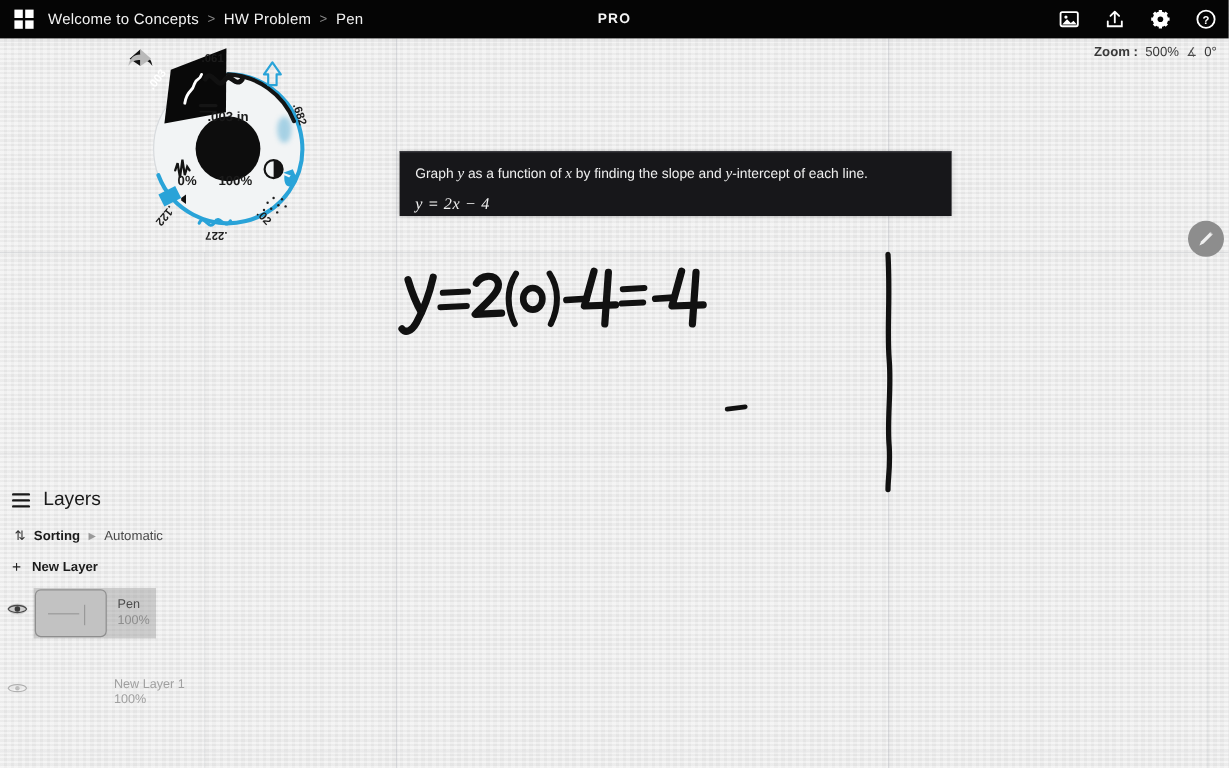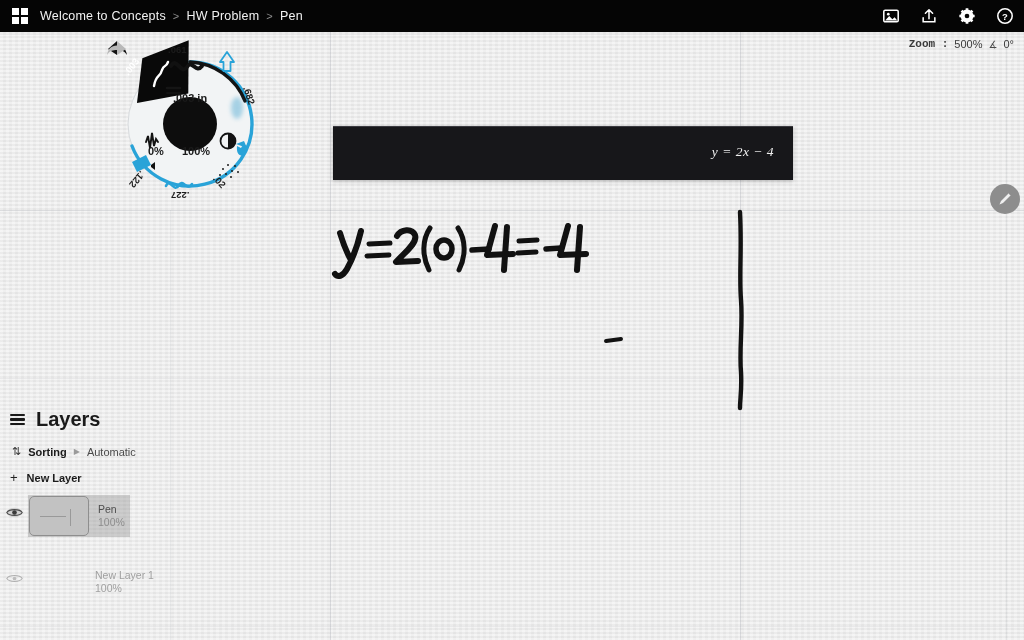--- a/index.html
+++ b/index.html
@@ -45,36 +45,36 @@
   .top-icons { position: absolute; right: 10px; top: 0; height: 32px; display: flex; align-items: center; gap: 20px; }
   .top-icons .ticon { width: 18px; height: 18px; display: block; cursor: pointer; }
 
   
   .zoom-readout {
     position: absolute; top: 38px; right: 10px;
     font-size: 11px; color: #3a3a3a;
     display: flex; align-items: center; gap: 6px;
     z-index: 20;
   }
-  .zoom-readout .lbl { font-weight: bold; font-family: Liberation Mono, monospace; }
+  .zoom-readout .lbl { font-weight: bold; }
   .zoom-readout .ang-ico { font-size: 10px; color: #4b4b4b; }
 
   
   .problem-card {
     position: absolute; left: 333px; top: 126px; width: 460px; height: 54px;
     background: #17171a; color: #efefef;
     border-top: 1px solid #3a3a40;
     padding: 9px 13px;
     z-index: 25;
     box-shadow: 0 1px 4px rgba(0,0,0,0.25);
   }
   .problem-text { font-size: 11.5px; line-height: 1.35; }
   .problem-text i { font-family: "Liberation Serif", serif; font-style: italic; font-size: 12.5px; }
   .problem-eq {
-    text-align: right; margin-top: 8px; margin-right: 6px;
+    text-align: left; margin-top: 8px; margin-right: 6px;
     font-family: "Liberation Serif", serif; font-style: italic; font-size: 13.5px; letter-spacing: .5px;
   }
 
   
   .wheel { position: absolute; left: 104px; top: 38px; width: 172px; height: 172px; z-index: 30; }
   .wheel svg { position: absolute; inset: 0; overflow: visible; }
 
   .wheel-center-txt {
     position: absolute; left: 0; right: 0; top: 54px;
     text-align: center; font-size: 11px; color: #1a1a1a; font-weight: 600;
@@ -92,21 +92,21 @@
   .lbl-122 { left: 24px; top: 136px; transform: rotate(-230deg); }
 
   .undo-arrow { position: absolute; left: 3px; top: 58px; }
   .redo-arrow { position: absolute; left: 2px; top: 98px; }
 
   
   .layers-panel { position: absolute; left: 0; top: 404px; width: 175px; z-index: 28; }
   .layers-head { display: flex; align-items: center; gap: 11px; padding: 4px 0 0 10px; }
   .ham-icon { width: 15px; height: 12px; display: flex; flex-direction: column; justify-content: space-between; cursor: pointer; }
   .ham-icon span { height: 2.4px; background: #191919; border-radius: 1px; display: block; }
-  .layers-title { font-size: 20px; font-weight: bold; color: #1a1a1a; }
+  .layers-title { font-size: 16px; font-weight: normal; color: #1a1a1a; }
   .sorting-row { display: flex; align-items: center; gap: 7px; padding: 14px 0 0 12px; font-size: 11px; }
   .sort-ico { color: #333; font-size: 11px; }
   .sort-lbl { font-weight: bold; color: #1b1b1b; }
   .sort-arrow { color: #9a9a9a; font-size: 8px; }
   .sort-val { color: #4a4a4a; }
   .newlayer-row { display: flex; align-items: center; gap: 9px; padding: 13px 0 0 10px; font-size: 11px; cursor: pointer; }
   .plus-ico { font-size: 13px; color: #222; line-height: 1; }
   .newlayer-lbl { font-weight: bold; color: #1b1b1b; }
 
   .layer-item { position: relative; height: 42px; margin-top: 11px; }
@@ -197,20 +197,21 @@
     </div>
 
     <div class="breadcrumb">
       <span class="crumb">Welcome to Concepts</span>
       <span class="crumb-sep">&gt;</span>
       <span class="crumb">HW Problem</span>
       <span class="crumb-sep">&gt;</span>
       <span class="crumb">Pen</span>
     </div>
 
+    <div class="pro-badge">PRO</div>
 
     <div class="top-icons">
       <svg class="ticon" viewBox="0 0 20 20">
         <rect x="2" y="3.5" width="16" height="13" rx="1.5" fill="none" stroke="#fff" stroke-width="1.7"></rect>
         <circle cx="7" cy="8" r="1.5" fill="#fff"></circle>
         <path d="M3.5 15 L8 10 L11.5 13.5 L14 11.5 L17 15 Z" fill="#fff"></path>
       </svg>
       <svg class="ticon" viewBox="0 0 20 20">
         <path d="M10 13 L10 3 M6 7 L10 3 L14 7" fill="none" stroke="#fff" stroke-width="1.7" stroke-linecap="round" stroke-linejoin="round"></path>
         <path d="M3.5 12 L3.5 16.5 L16.5 16.5 L16.5 12" fill="none" stroke="#fff" stroke-width="1.7" stroke-linecap="round"></path>
@@ -233,20 +234,23 @@
   </div>
 
   <div class="zoom-readout">
     <span class="lbl">Zoom :</span>
     <span>500%</span>
     <span class="ang-ico">∡</span>
     <span>0°</span>
   </div>
 
   <div class="problem-card">
+    <div class="problem-text">
+      <span>Graph </span><i>y</i><span> as a function of </span><i>x</i><span> by finding the slope and </span><i>y</i><span>-intercept of each line.</span>
+    </div>
     <div class="problem-eq">y = 2x − 4</div>
   </div>
 
   <div class="wheel">
     <svg viewBox="0 0 172 172">
 
       <circle cx="86" cy="86" r="62" fill="#f2f4f5" stroke="#d7dadd" stroke-width="1"></circle>
 
       <path d="M 86 24 A 62 62 0 1 1 28 108" fill="none" stroke="#29a3d8" stroke-width="3.4" stroke-linecap="round"></path>
 

